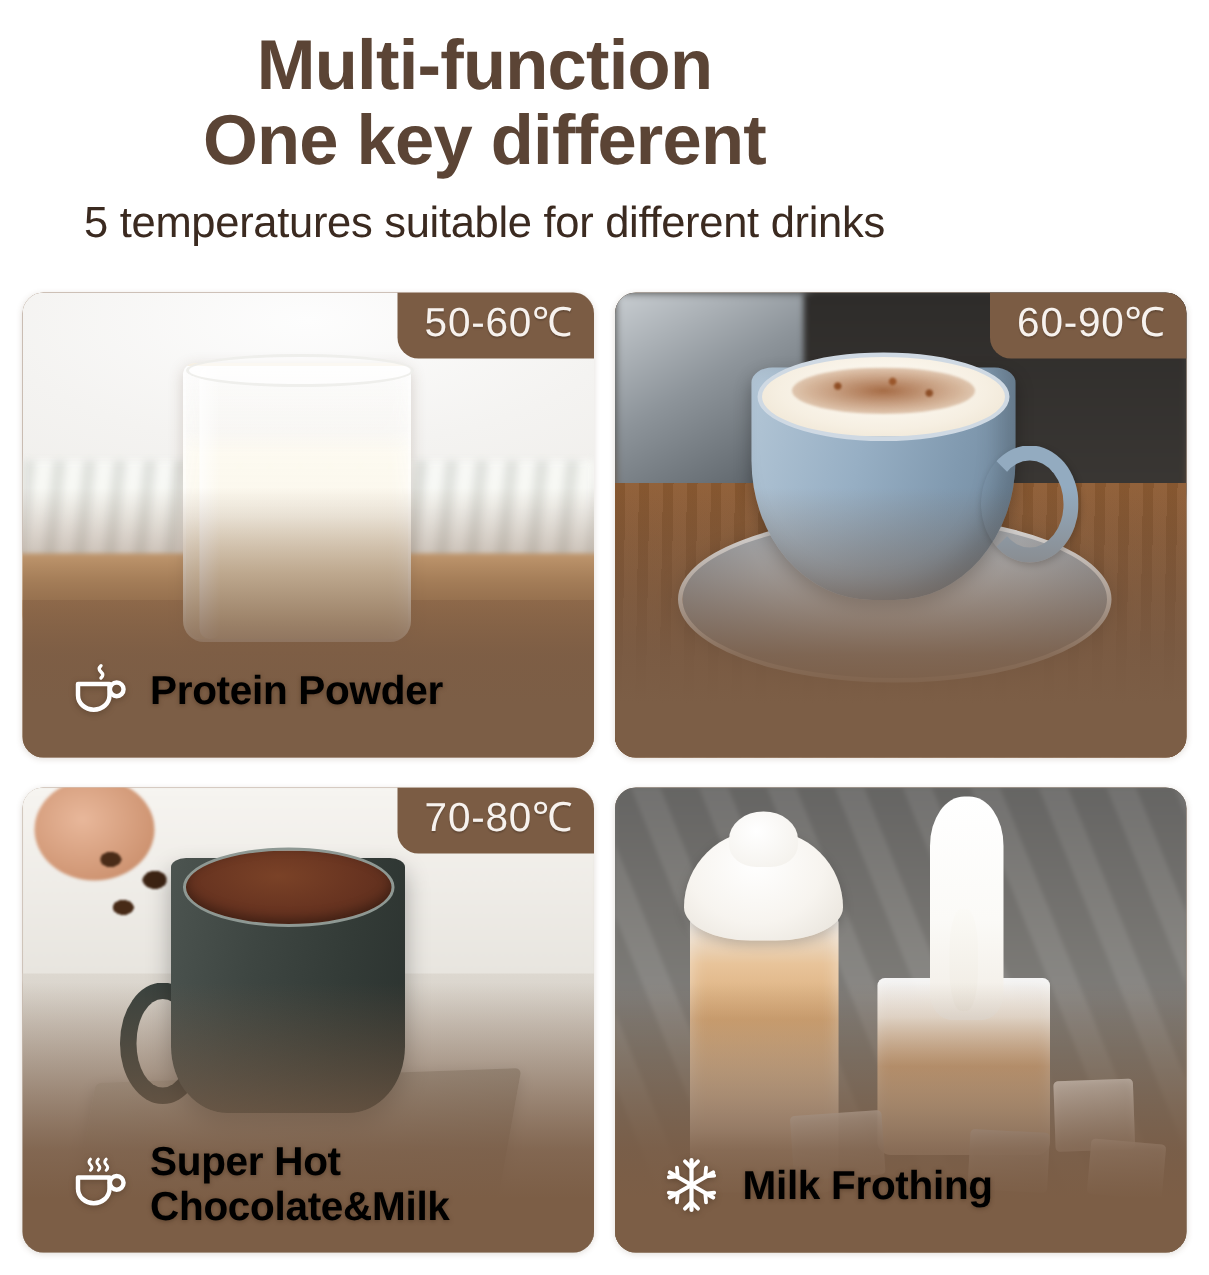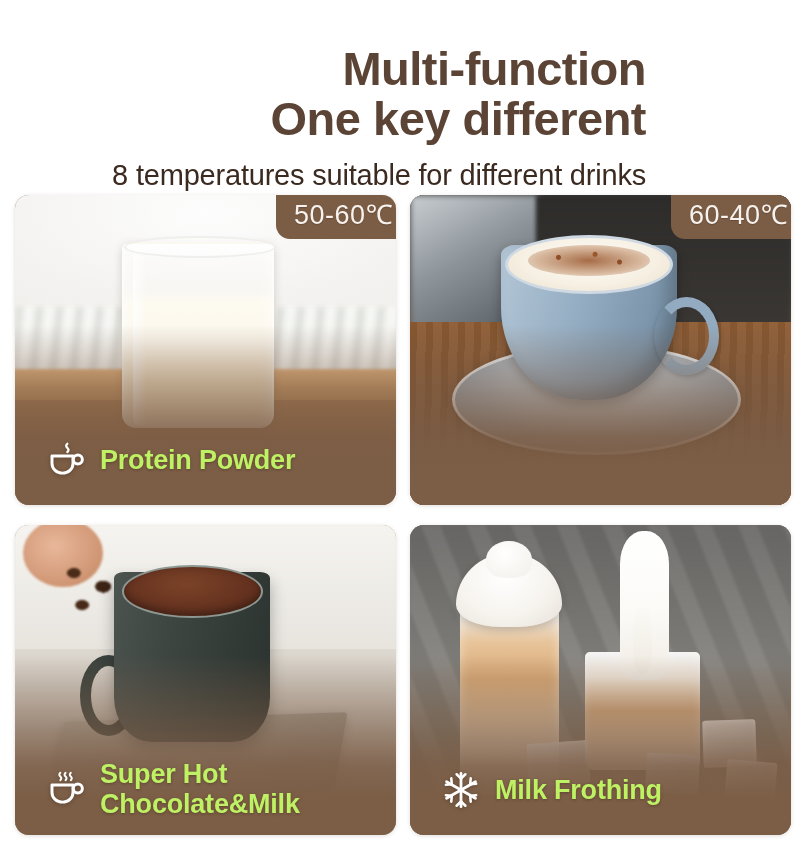--- a/index.html
+++ b/index.html
@@ -17,22 +17,22 @@
     width: 806px;
     height: 850px;
     background: #ffffff;
   }
 
   
   .header {
     position: absolute;
     top: 0; left: 0;
     width: 646px;
-    text-align: right;
-    padding-top: 44px;
+    text-align: center;
+    padding-top: 18px;
   }
   .title-line {
     font-family: "Liberation Sans", sans-serif;
     font-weight: bold;
     color: #5b4435;
     letter-spacing: -0.5px;
     line-height: 1.07;
   }
   .title-1 { font-size: 47px; }
   .title-2 { font-size: 47px; }
@@ -92,21 +92,21 @@
   .badge {
     position: absolute;
     top: 0;
     right: 0;
     z-index: 6;
     background: #7b5c44;
     color: #f7f2ee;
     font-size: 27px;
     font-weight: 500;
     letter-spacing: 0.5px;
-    padding: 5px 3px 8px 18px;
+    padding: 5px 14px 8px 18px;
     border-radius: 0 0 0 14px;
     line-height: 1.15;
     text-shadow: 0 1px 1px rgba(0,0,0,0.18);
     white-space: nowrap;
   }
 
   
   .caption {
     position: absolute;
     left: 30px;
@@ -119,21 +119,21 @@
   .caption.two-line { bottom: 16px; align-items: center; }
 
   .cap-icon {
     flex: 0 0 auto;
     width: 42px;
     height: 42px;
     display: block;
     filter: drop-shadow(0 1px 2px rgba(60,40,25,0.45));
   }
   .cap-text {
-    color: #bef264;
+    color: #000000;
     font-size: 27px;
     font-weight: bold;
     letter-spacing: -0.2px;
     line-height: 1.12;
     text-shadow: 0 1px 3px rgba(70,45,28,0.55);
     white-space: pre-line;
   }
 
   
   .ph1 {
@@ -364,21 +364,21 @@
   .ph4 .ice4 { left: 83%; top: 76%; width: 13%; height: 12%; transform: rotate(5deg); }
 </style>
 </head>
 <body>
 
 <div id="page">
 
   <div class="header">
     <div class="title-line title-1">Multi-function</div>
     <div class="title-line title-2">One key different</div>
-    <div class="subtitle">8 temperatures suitable for different drinks</div>
+    <div class="subtitle">5 temperatures suitable for different drinks</div>
   </div>
 
   <div class="grid">
 
     <div class="card">
       <div class="photo ph1">
         <div class="bedding"></div>
         <div class="tray"></div>
         <div class="tabletop"></div>
         <div class="glass"></div>
@@ -401,35 +401,36 @@
         <div class="bg-dark"></div>
         <div class="wood"></div>
         <div class="spoon"></div>
         <div class="saucer"></div>
         <div class="cup"></div>
         <div class="handle"></div>
         <div class="foam"></div>
         <div class="cocoa"></div>
       </div>
       <div class="veil"></div>
-      <div class="badge">60-40℃</div>
+      <div class="badge">60-90℃</div>
     </div>
 
     <div class="card">
       <div class="photo ph3">
         <div class="scene-top"></div>
         <div class="hand"></div>
         <div class="beans"></div>
         <div class="counter"></div>
         <div class="plate"></div>
         <div class="mughandle"></div>
         <div class="mug"></div>
         <div class="choco"></div>
       </div>
       <div class="veil"></div>
+      <div class="badge">70-80℃</div>
       <div class="caption two-line">
         <svg class="cap-icon" viewBox="0 0 48 48">
           <path d="M17.5 5.5c-1.5 1.4-1.5 2.8 0 4.2 1.5 1.4 1.5 2.8 0 4.2" fill="none" stroke="#ffffff" stroke-width="2.3" stroke-linecap="round"></path>
           <path d="M23.5 5.5c-1.5 1.4-1.5 2.8 0 4.2 1.5 1.4 1.5 2.8 0 4.2" fill="none" stroke="#ffffff" stroke-width="2.3" stroke-linecap="round"></path>
           <path d="M29.5 5.5c-1.5 1.4-1.5 2.8 0 4.2 1.5 1.4 1.5 2.8 0 4.2" fill="none" stroke="#ffffff" stroke-width="2.3" stroke-linecap="round"></path>
           <path d="M8 19.5h24v8.5c0 6.2-5.4 11-12 11s-12-4.8-12-11z" fill="none" stroke="#ffffff" stroke-width="3.4" stroke-linejoin="round"></path>
           <circle cx="37.5" cy="23.5" r="5.2" fill="none" stroke="#ffffff" stroke-width="3.4"></circle>
         </svg>
         <div class="cap-text">Super Hot
 Chocolate&amp;Milk</div>

